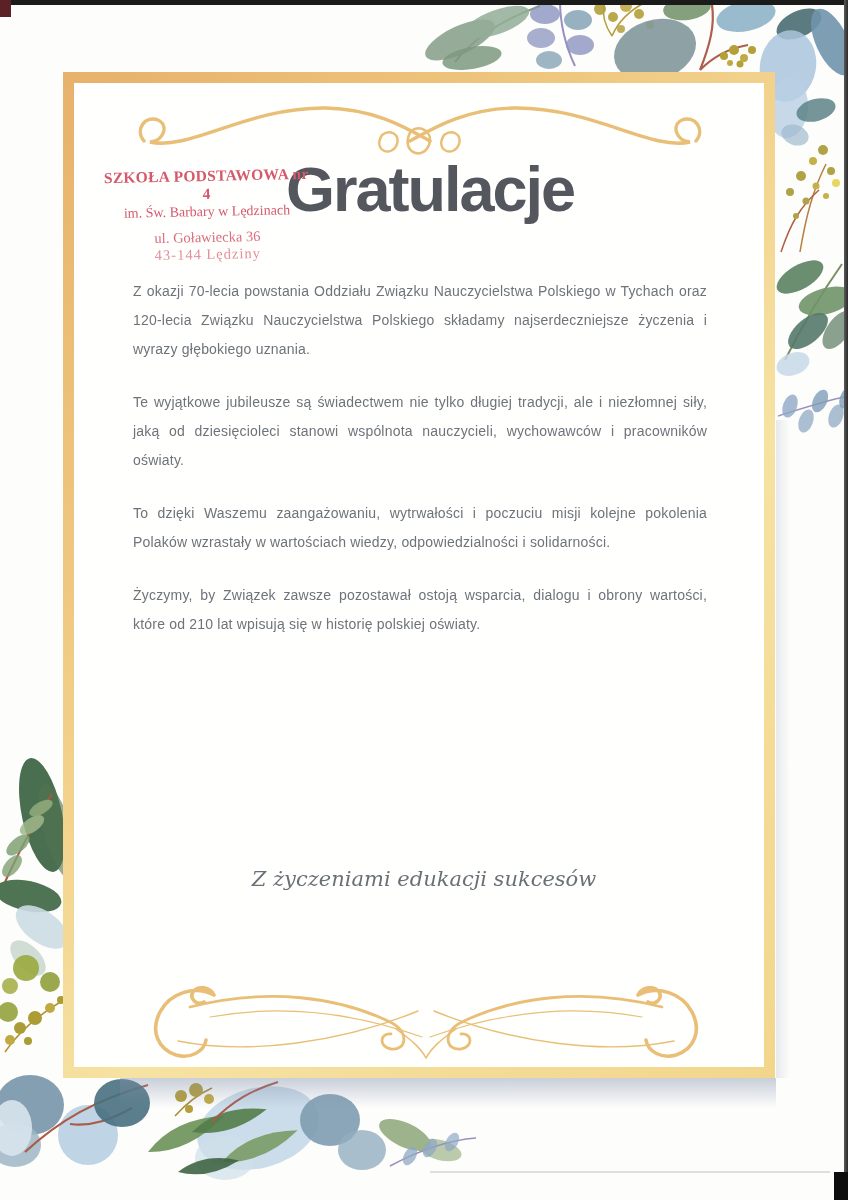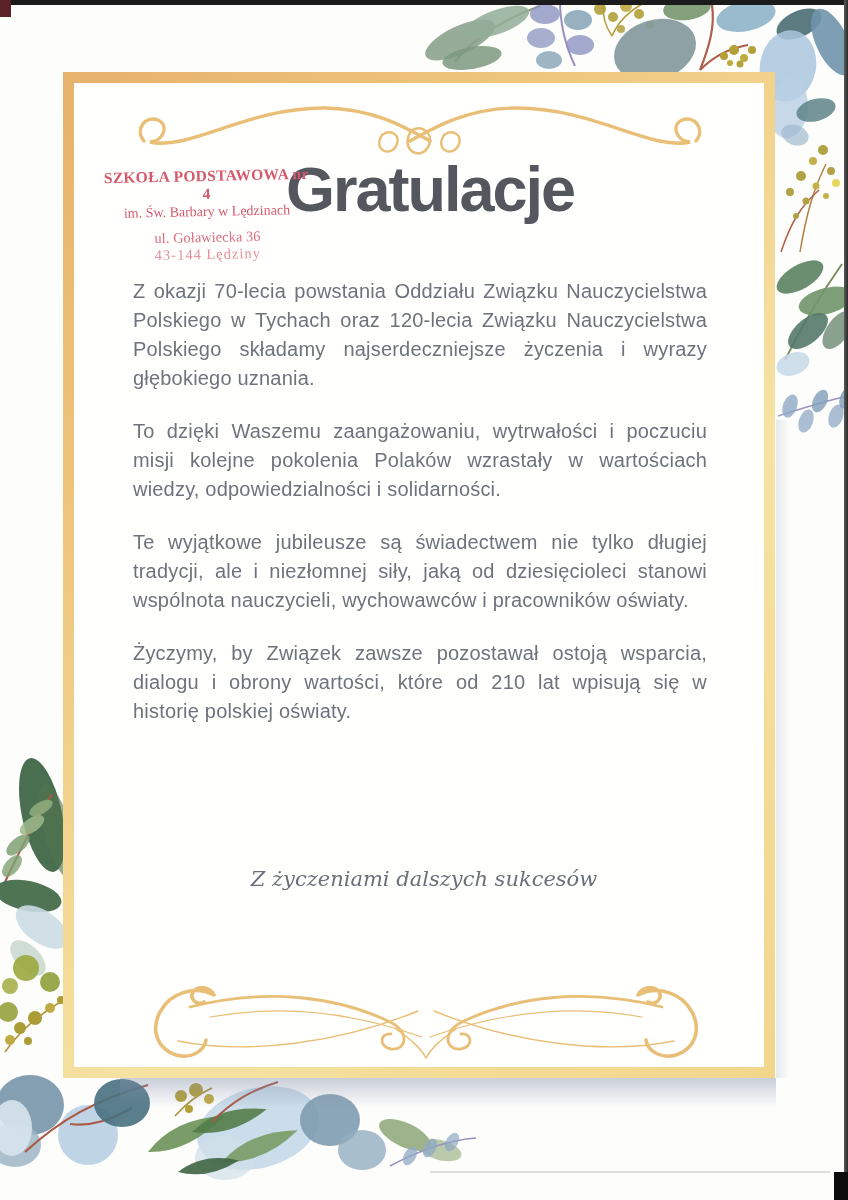--- a/index.html
+++ b/index.html
@@ -37,21 +37,21 @@
   .stamp-l1{font-size:15.5px;font-weight:bold;letter-spacing:.3px;}
   .stamp-l2{font-size:14px;margin-top:1px;}
   .stamp-l3{font-size:14.5px;margin-top:9px;opacity:.88;}
   .stamp-l4{font-size:14.5px;opacity:.68;letter-spacing:1px;}
 
   .title{position:absolute;left:0;right:0;top:70px;text-align:center;padding-left:22px;
          font-family:Liberation Sans, sans-serif;font-weight:bold;font-size:63px;line-height:72px;
          letter-spacing:-2px;color:#55575f;}
 
   .letter-body{position:absolute;left:59px;top:194px;width:574px;color:#6e737b;
-         font-size:20px;line-height:29px;text-align:justify;letter-spacing:.2px;}
+         font-size:14px;line-height:29px;text-align:justify;letter-spacing:.2px;}
   .letter-body p{margin:0 0 24px 0;}
 
   .signature{position:absolute;left:0;right:0;top:780px;text-align:center;padding-left:10px;
          font-family:"DejaVu Serif",serif;font-style:italic;font-size:21px;line-height:32px;
          color:#6b7078;}
 </style>
 </head>
 <body>
 
 <div class="page">
@@ -195,27 +195,27 @@
       <div class="stamp-l1">SZKOŁA PODSTAWOWA nr 4</div>
       <div class="stamp-l2">im. Św. Barbary w Lędzinach</div>
       <div class="stamp-l3">ul. Goławiecka 36</div>
       <div class="stamp-l4">43-144 Lędziny</div>
     </div>
 
     <div class="title">Gratulacje</div>
 
     <div class="letter-body">
       <p>Z okazji 70-lecia powstania Oddziału Związku Nauczycielstwa Polskiego w Tychach oraz 120-lecia Związku Nauczycielstwa Polskiego składamy najserdeczniejsze życzenia i wyrazy głębokiego uznania.</p>
+      <p>Te wyjątkowe jubileusze są świadectwem nie tylko długiej tradycji, ale i niezłomnej siły, jaką od dziesięcioleci stanowi wspólnota nauczycieli, wychowawców i pracowników oświaty.</p>
       <p>To dzięki Waszemu zaangażowaniu, wytrwałości i poczuciu misji kolejne pokolenia Polaków wzrastały w wartościach wiedzy, odpowiedzialności i solidarności.</p>
-      <p>Te wyjątkowe jubileusze są świadectwem nie tylko długiej tradycji, ale i niezłomnej siły, jaką od dziesięcioleci stanowi wspólnota nauczycieli, wychowawców i pracowników oświaty.</p>
       <p>Życzymy, by Związek zawsze pozostawał ostoją wsparcia, dialogu i obrony wartości, które od 210 lat wpisują się w historię polskiej oświaty.</p>
     </div>
 
     <div class="signature">
-      <div>Z życzeniami dalszych sukcesów</div>
+      <div>Z życzeniami edukacji sukcesów</div>
     </div>
 
     <svg class="flourish-bottom" width="556" height="74" viewBox="0 0 556 74">
       <g stroke="#e9be76" fill="none" stroke-linecap="round">
         <g>
           <path d="M66,10 C62,2 50,0 45,7 C41,14 49,21 56,17 M66,10 C46,0 22,8 12,27 C2,46 10,64 28,70 C42,74 56,67 58,55" stroke-width="3.6"></path>
           <path d="M42,22 C120,2 192,12 244,38 C262,48 258,66 243,64 C231,62 231,48 243,49" stroke-width="2.8"></path>
           <path d="M30,56 C100,70 192,58 270,26" stroke-width="1.4"></path>
           <path d="M62,32 C140,18 212,30 274,52" stroke-width="1.2"></path>
         </g>

